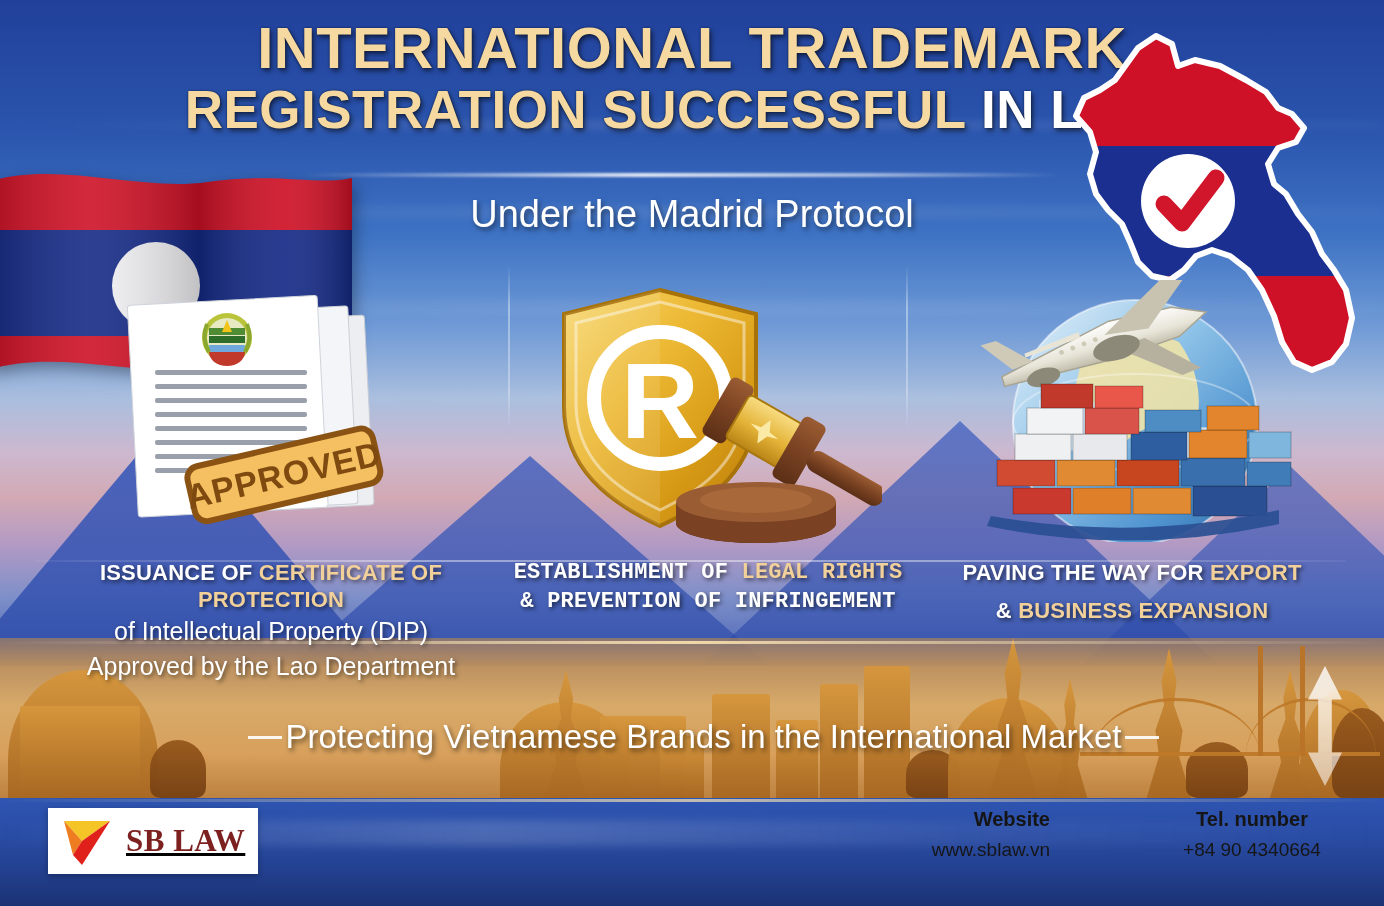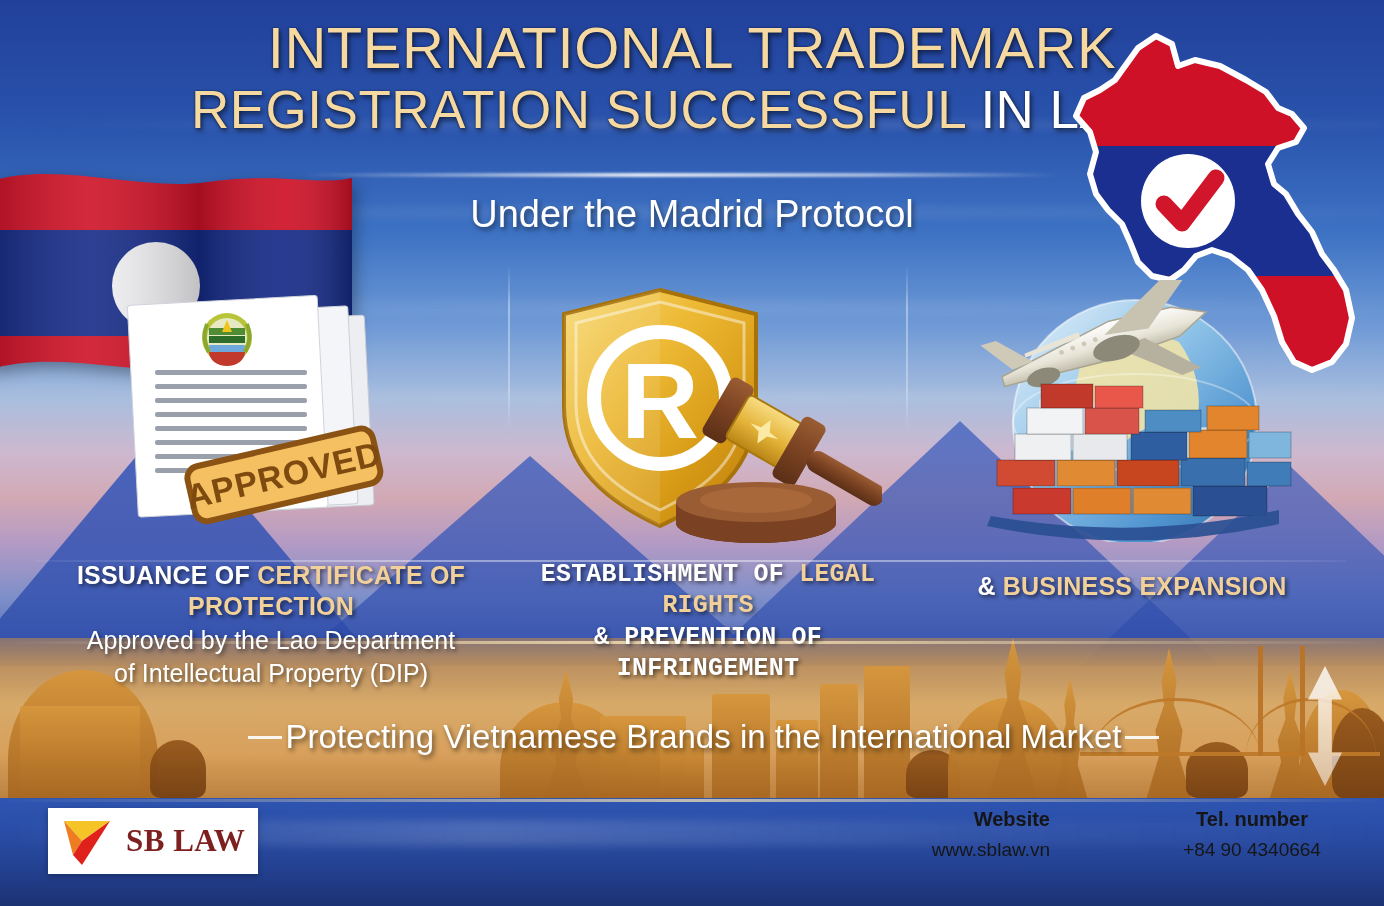--- a/index.html
+++ b/index.html
@@ -96,21 +96,21 @@
     position: absolute; right: 42px; bottom: 120px;
     width: 34px; height: 120px;
     background: linear-gradient(to bottom, rgba(255,255,255,.82), rgba(255,255,255,.55));
     clip-path: polygon(50% 0, 100% 28%, 70% 28%, 70% 72%, 100% 72%, 50% 100%, 0 72%, 30% 72%, 30% 28%, 0 28%);
     filter: blur(.4px);
   }
 
   
   .headline-wrap { position: absolute; top: 18px; left: 0; width: 1384px; text-align: center; }
   .hl1, .hl2 {
-    font-weight: 400; letter-spacing: .5px; line-height: 1.04;
+    font-weight: 700; letter-spacing: .5px; line-height: 1.04;
     text-shadow: 2px 3px 5px rgba(0,0,0,.55), 0 0 2px rgba(0,0,0,.6);
     text-align: center;
   }
   .hl1 { font-size: 58px; color: #f6d9a0; }
   .hl2 { font-size: 53px; color: #f6d9a0; margin-top: 4px; }
   .hl2 .laos { color: #ffffff; }
 
   .title-rule {
     position: absolute; top: 173px; left: 300px; width: 760px; height: 4px;
     background: linear-gradient(to right, rgba(255,255,255,0), rgba(255,255,255,.85) 45%, rgba(255,255,255,.55) 75%, rgba(255,255,255,0));
@@ -146,21 +146,21 @@
   .vdiv.v2 { left: 906px; }
   .hdiv {
     position: absolute; top: 560px; left: 36px; width: 1310px; height: 2px;
     background: linear-gradient(to right, rgba(255,255,255,.05), rgba(255,255,255,.42) 30%, rgba(255,255,255,.42) 70%, rgba(255,255,255,.05));
   }
 
   .art { position: absolute; left: 50%; transform: translateX(-50%); top: 10px; }
 
   .caption { position: absolute; left: 0; width: 100%; text-align: center; }
   .cap-head {
-    font-size: 25px; font-weight: 800; line-height: 1.22; color: #ffffff;
+    font-size: 22px; font-weight: 800; line-height: 1.22; color: #ffffff;
     letter-spacing: .2px; text-shadow: 2px 2px 4px rgba(0,0,0,.6);
   }
   .cap-head .gold { color: #f2d09a; }
   .cap-sub {
     margin-top: 4px; font-size: 25px; font-weight: 500; line-height: 1.25; color: #ffffff;
     text-shadow: 2px 2px 4px rgba(0,0,0,.55);
   }
 
   
   .tagline-row {
@@ -172,20 +172,21 @@
     font-size: 33px; font-weight: 500; color: #ffffff; white-space: nowrap;
     text-shadow: 2px 3px 5px rgba(0,0,0,.55);
   }
 
   
   .logo-box {
     position: absolute; left: 48px; bottom: 32px;
     width: 210px; height: 66px; background: #ffffff;
     display: flex; align-items: center; gap: 8px; padding-left: 12px;
     box-shadow: 0 2px 6px rgba(0,0,0,.3);
+    text-decoration: underline;
   }
   .logo-text {
     font-family: "Liberation Serif", serif; font-weight: 700;
     font-size: 31px; color: #7d2020; letter-spacing: .5px;
   }
 
   .contacts { position: absolute; left: 900px; bottom: 28px; width: 440px; height: 70px; }
   .c-item { position: absolute; text-align: center; }
   .c-item.i1 { left: 0;   width: 150px; text-align: right; }
   .c-item.i2 { left: 148px; width: 150px; }
@@ -336,22 +337,22 @@
         </g>
 
         <g transform="rotate(-13 168 196)">
           <rect x="78" y="168" width="190" height="56" rx="12" fill="#f4c061" stroke="#8a5314" stroke-width="6"></rect>
           <text x="173" y="208" text-anchor="middle" font-family="Liberation Sans, sans-serif" font-size="34" font-weight="800" fill="#7e4a10" letter-spacing="1">APPROVED</text>
         </g>
       </svg>
 
       <div class="caption" style="top:290px;">
         <div class="cap-head"><span>ISSUANCE OF</span> <span class="gold">CERTIFICATE OF PROTECTION</span></div>
+        <div class="cap-sub" style="margin-top:2px">of Intellectual Property (DIP)</div>
         <div class="cap-sub">Approved by the Lao Department</div>
-        <div class="cap-sub" style="margin-top:2px">of Intellectual Property (DIP)</div>
       </div>
     </div>
 
     <div class="col c2">
       <svg class="art" width="348" height="272" viewBox="0 0 348 272">
         <defs>
           <linearGradient id="shg" x1="0" y1="0" x2="1" y2="1">
             <stop offset="0%" stop-color="#f7d974"></stop>
             <stop offset="38%" stop-color="#edb934"></stop>
             <stop offset="70%" stop-color="#d79a16"></stop>
@@ -463,20 +464,21 @@
           <rect x="178" y="130" width="56" height="22" fill="#4e8cc4"></rect>
           <rect x="240" y="126" width="52" height="24" fill="#e2852c"></rect>
           <rect x="74" y="104" width="52" height="24" fill="#c0392b"></rect>
           <rect x="128" y="106" width="48" height="22" fill="#e9564a"></rect>
         </g>
 
         <path d="M24,236 q144,26 288,-6 l0,14 q-148,32 -292,2 Z" fill="#2a4f93" opacity=".92"></path>
       </svg>
 
       <div class="caption" style="top:290px;">
+        <div class="cap-head"><span>PAVING THE WAY FOR</span> <span class="gold">EXPORT</span></div>
         <div class="cap-head" style="margin-top:11px"><span>&amp;</span> <span class="gold">BUSINESS EXPANSION</span></div>
       </div>
     </div>
   </div>
 
   <div class="tagline-row">
     <div class="tag-dash"></div>
     <div class="tagline">Protecting Vietnamese Brands in the International Market</div>
     <div class="tag-dash"></div>
   </div>

